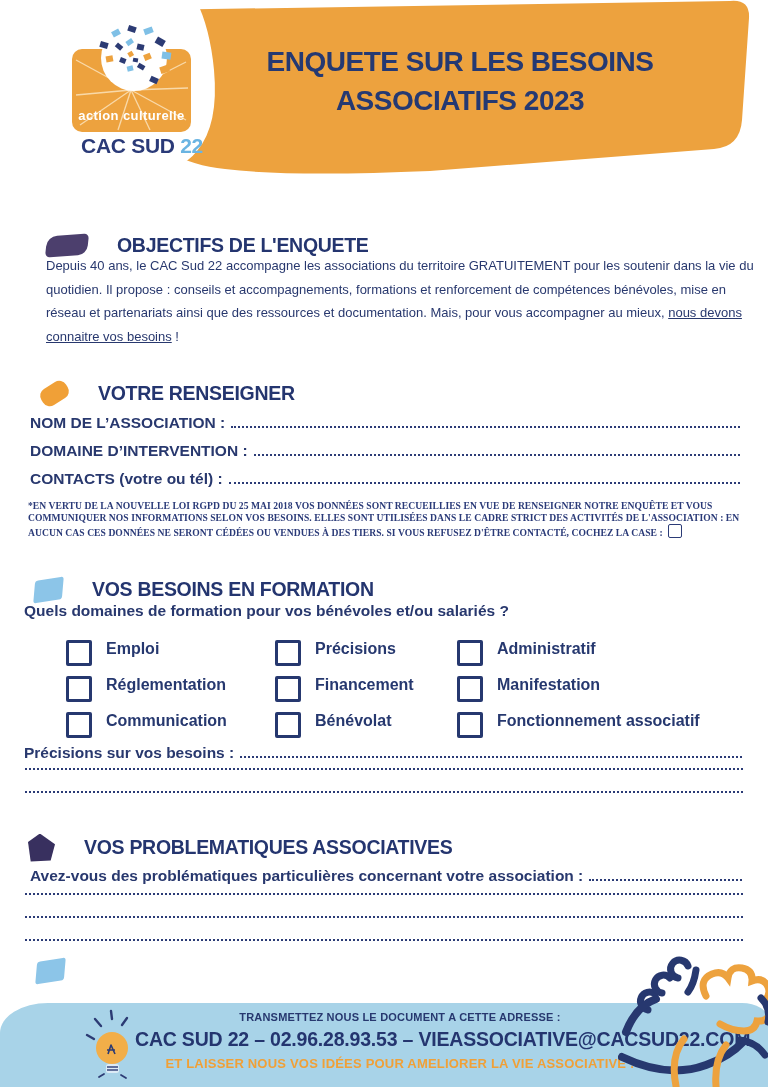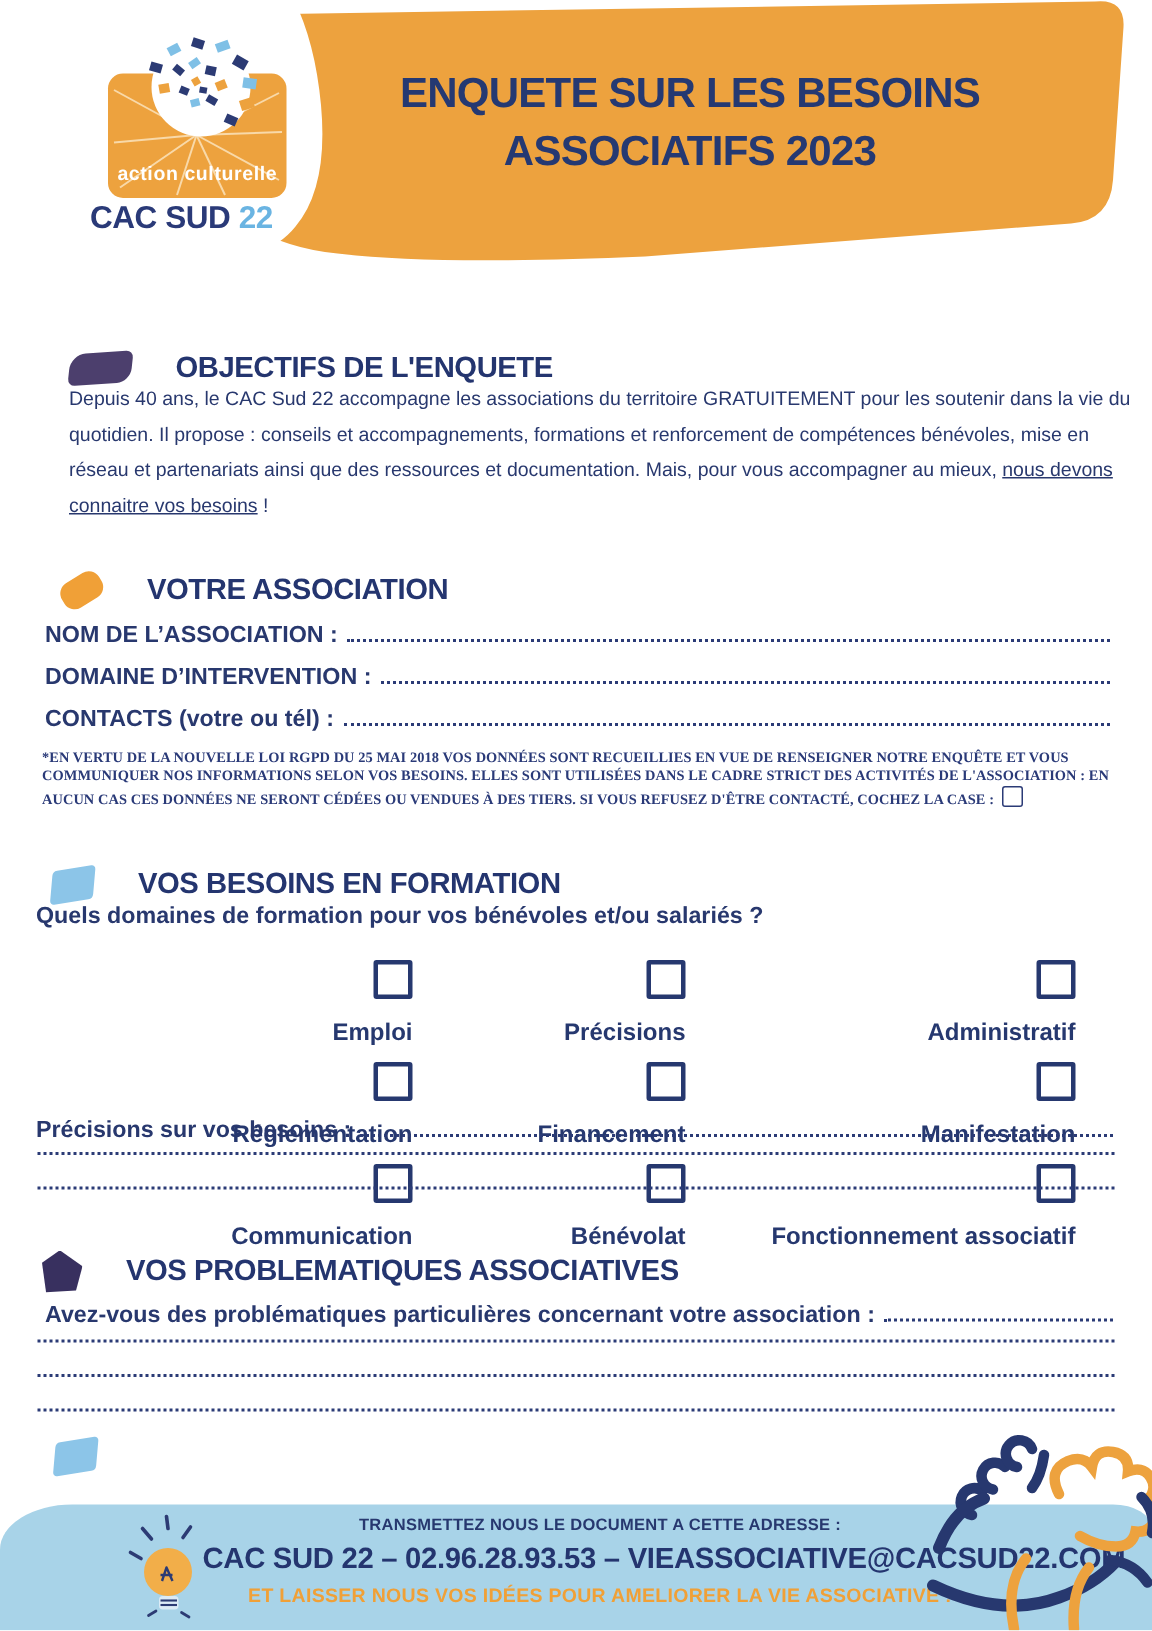--- a/index.html
+++ b/index.html
@@ -3,21 +3,21 @@
 <meta charset="utf-8">
 <style>
   html,body{margin:0;padding:0;background:#fff;}
   .page{position:relative;width:768px;height:1087px;background:#ffffff;overflow:hidden;
         font-family:"Liberation Sans",sans-serif;color:#28386E;}
 
   
   .header-svg{position:absolute;top:0;left:0;}
   .logo-tagline{position:absolute;left:72px;top:108px;width:119px;text-align:center;
      color:#fff;font-size:13px;font-weight:bold;letter-spacing:.4px;}
-  .logo-name{position:absolute;left:60px;top:134px;width:143px;text-align:left;
+  .logo-name{position:absolute;left:60px;top:134px;width:143px;text-align:right;
      font-size:21px;font-weight:bold;letter-spacing:-.3px;color:#2A3A78;}
   .logo-name .nb{color:#6AB4E2;}
   .header-title{position:absolute;left:265px;top:42px;width:390px;text-align:center;
      color:#253972;font-size:28px;line-height:39px;font-weight:bold;letter-spacing:-.5px;}
 
   
   .sec{position:absolute;display:flex;align-items:center;gap:13px;}
   .sec h2{margin:16px;font-size:19.5px;font-weight:bold;color:#24356F;letter-spacing:-.3px;white-space:nowrap;}
   .ic{flex:0 0 auto;}
   .ic-objectifs{width:42px;height:21px;background:#4C3F6D;border-radius:10px 5px 9px 5px;transform:rotate(-4deg) skewX(-10deg);}
@@ -37,21 +37,21 @@
 
   .rgpd{position:absolute;left:28px;top:500px;width:714px;
      font-size:9.6px;line-height:11.8px;font-weight:bold;letter-spacing:.05px;color:#2A3A78;font-family:Liberation Serif, serif;}
   .rgpd-check{display:inline-block;width:12px;height:12px;border:1.6px solid #2B3B76;
      border-radius:2px;vertical-align:-2px;margin-left:5px;background:#fff;}
 
   .question{position:absolute;left:24px;font-size:15.5px;font-weight:bold;}
 
   .cb-grid{position:absolute;left:66px;top:640px;display:grid;
      grid-template-columns:209px 182px 260px;row-gap:10px;}
-  .cb-item{display:flex;align-items:flex-end;gap:14px;flex-direction:column;}
+  .cb-item{display:flex;align-items:flex-start;gap:14px;}
   .cb{width:20px;height:20px;border:3px solid #26386F;border-radius:2px;background:#fff;flex:0 0 auto;}
   .cb-label{font-size:16px;font-weight:bold;color:#26386F;white-space:nowrap;}
 
   .dotline{position:absolute;left:25px;width:718px;border-bottom:2.5px dotted #2B3B76;}
 
   
   .footer-band{position:absolute;left:0;right:0;top:1003px;height:84px;background:#A8D3E8;
      border-radius:48px 26px 0 0 / 30px 16px 0 0;}
   .footer-texts{position:absolute;left:135px;width:530px;top:1011px;text-align:center;}
   .f-instruction{font-size:11px;font-weight:bold;color:#27386F;letter-spacing:.2px;}
@@ -112,21 +112,21 @@
   </div>
 
   <div class="sec" style="left:46px;top:218px;">
     <div class="ic ic-objectifs"></div>
     <h2>OBJECTIFS DE L'ENQUETE</h2>
   </div>
   <div class="paragraph"><span>Depuis 40 ans, le CAC Sud 22 accompagne les associations du territoire GRATUITEMENT pour les soutenir dans la vie du quotidien. Il propose : conseils et accompagnements, formations et renforcement de compétences bénévoles, mise en réseau et partenariats ainsi que des ressources et documentation. Mais, pour vous accompagner au mieux, </span><span class="ul">nous devons connaitre vos besoins</span><span> !</span></div>
 
   <div class="sec" style="left:40px;top:366px;">
     <div class="ic ic-association"></div>
-    <h2>VOTRE ASSOCIATION</h2>
+    <h2>VOTRE RENSEIGNER</h2>
   </div>
   <div class="field-row" style="top:410px;">
     <span class="field-label">NOM DE L’ASSOCIATION :</span>
     <span class="leader"></span>
   </div>
   <div class="field-row" style="top:438px;">
     <span class="field-label">DOMAINE D’INTERVENTION :</span>
     <span class="leader"></span>
   </div>
   <div class="field-row" style="top:466px;">

